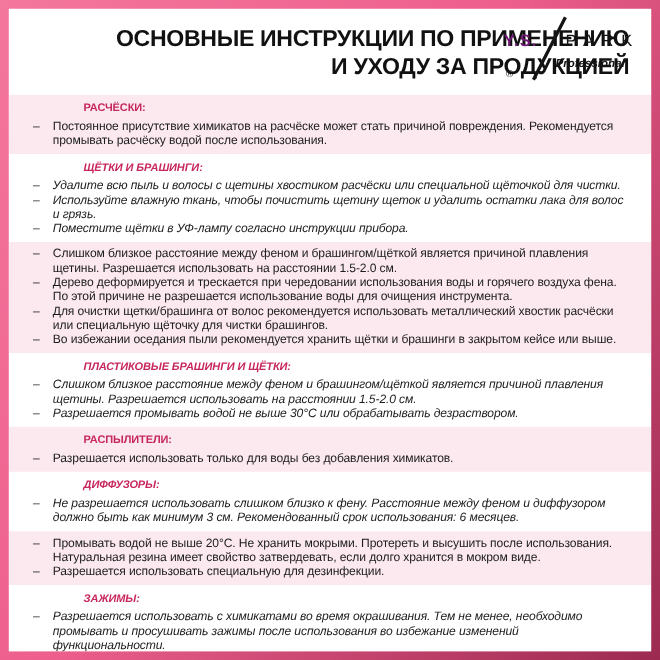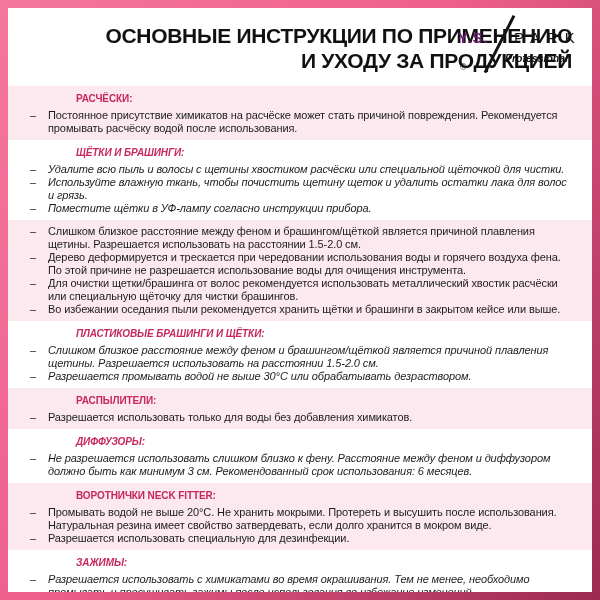--- a/index.html
+++ b/index.html
@@ -184,21 +184,20 @@
           </div>
         </section>
         <section class="sec plain">
           <h2>ДИФФУЗОРЫ:</h2>
           <div class="bullet">
             <span class="dash">–</span>
             <span class="btext">Не разрешается использовать слишком близко к фену. Расстояние между феном и диффузором должно быть как минимум 3 см. Рекомендованный срок использования: 6 месяцев.</span>
           </div>
         </section>
         <section class="sec tint">
-          <h2>ВОРОТНИЧКИ NECK FITTER:</h2>
           <div class="bullet">
             <span class="dash">–</span>
             <span class="btext">Промывать водой не выше 20°C. Не хранить мокрыми. Протереть и высушить после использования. Натуральная резина имеет свойство затвердевать, если долго хранится в мокром виде.</span>
           </div>
           <div class="bullet">
             <span class="dash">–</span>
             <span class="btext">Разрешается использовать специальную для дезинфекции.</span>
           </div>
         </section>
         <section class="sec plain">

